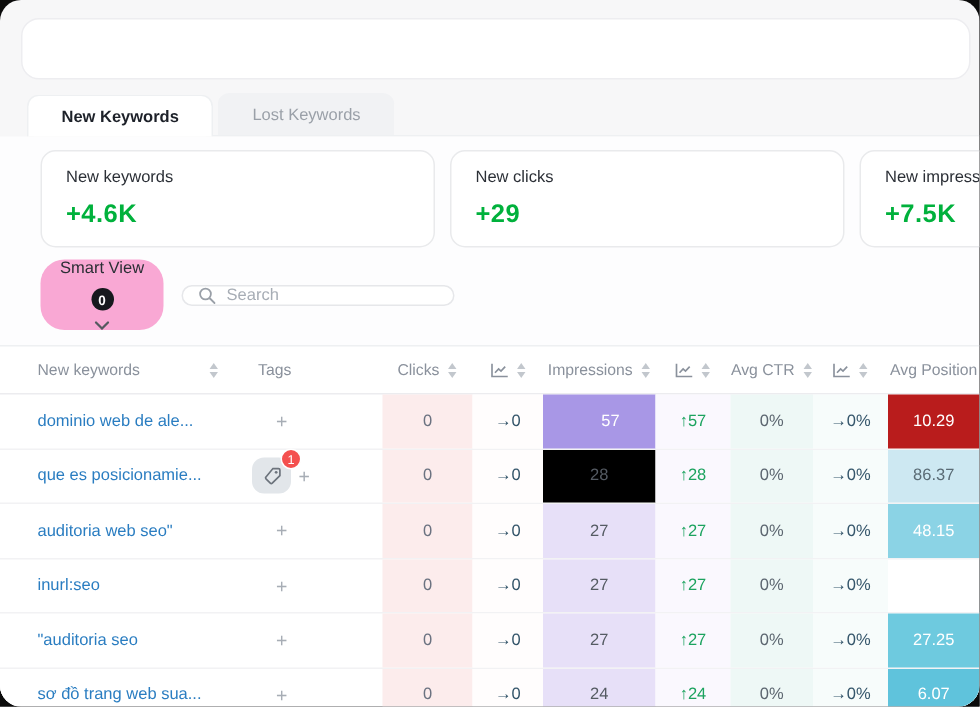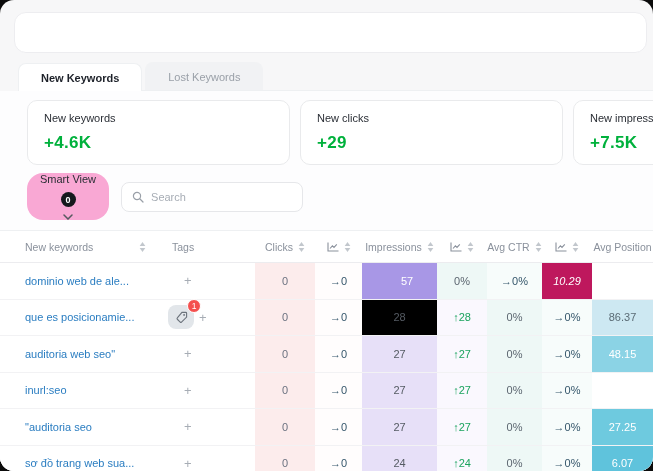--- a/index.html
+++ b/index.html
@@ -22,21 +22,21 @@
   .stats { display:flex; gap:10px; padding:9px 0 0 27px; }
   .stat-card { flex:0 0 263px; height:65px; background:#fff; border:1px solid #e9eaec; border-radius:10px; padding:11px 16px; }
   .stat-label { font-size:11px; color:#2b2f36; }
   .stat-value { margin-top:9px; font-size:17px; font-weight:700; color:#00b13c; letter-spacing:.3px; }
 
   
   .filter-row { display:flex; gap:12px; margin:8px 0 0 27px; align-items:center; }
   .smart-view { display:flex; align-items:center; gap:7px; background:#f9a8d4; border-radius:16px; height:47px; padding:0 13px; cursor:pointer;flex-direction:column; }
   .smart-view-label { font-size:11px; color:#2a2e34; }
   .sv-badge { width:15px; height:15px; border-radius:50%; background:#16181d; color:#fff; font-size:9px; display:flex; align-items:center; justify-content:center; font-weight:700; }
-  .search-box { display:flex; align-items:center; gap:7px; width:182px; height:30px; background:#fff; border:1px solid #e6e7ea; border-radius:8px; padding:0 10px; }
+  .search-box { display:flex; align-items:center; gap:7px; width:182px; height:14px; background:#fff; border:1px solid #e6e7ea; border-radius:8px; padding:0 10px; }
   .search-box input { border:none; outline:none; font-size:11px; width:130px; color:#333; background:transparent; font-family:"Liberation Sans", sans-serif; }
   .search-box input::placeholder { color:#a7adb5; }
 
   
   .table { margin-top:10px; border-top:1px solid #eef0f2; background:#fff; }
   .trow, .thead { display:grid; grid-template-columns:160px 95px 60px 47px 75px 50px 55px 50px 61px; }
   .thead { height:32px; border-bottom:1px solid #ececef; }
   .th { display:flex; align-items:center; justify-content:center; gap:5px; font-size:10.5px; color:#8a919c; }
   .th.left { justify-content:flex-start; padding-left:25px; }
   .th.kw { justify-content:space-between; padding-right:14px; }
@@ -188,27 +188,30 @@
     </div>
     <div class="cell c-clicks">
               <span>0</span>
             </div>
     <div class="cell c-cchange">
               <span class="chg-dark">→0</span>
             </div>
     <div class="cell c-impr" style="background: rgb(168, 151, 230); color: rgb(255, 255, 255); padding-left: 15px;">
               <span>57</span>
             </div>
-    <div class="cell c-ctr">
-              <span>0%</span>
-            </div>
-    <div class="cell c-ctrchange">
-              <span class="chg-dark">→0%</span>
-            </div>
-    <div class="cell c-pos" style="background: #be185d; color: rgb(255, 255, 255); font-style: italic;">
+    <div class="cell c-ichange">
+              <span class="chg-green">↑57</span>
+            </div>
+    <div class="cell c-ctr">
+              <span>0%</span>
+            </div>
+    <div class="cell c-ctrchange">
+              <span class="chg-dark">→0%</span>
+            </div>
+    <div class="cell c-pos" style="background: #b91c1c; color: rgb(255, 255, 255);">
               <span>10.29</span>
             </div>
   </div>
 
   <div class="trow">
     <div class="cell c-kw">
       <a class="kw-link">que es posicionamie...</a>
     </div>
     <div class="cell c-tags has-chip">
       <span class="tag-chip">

